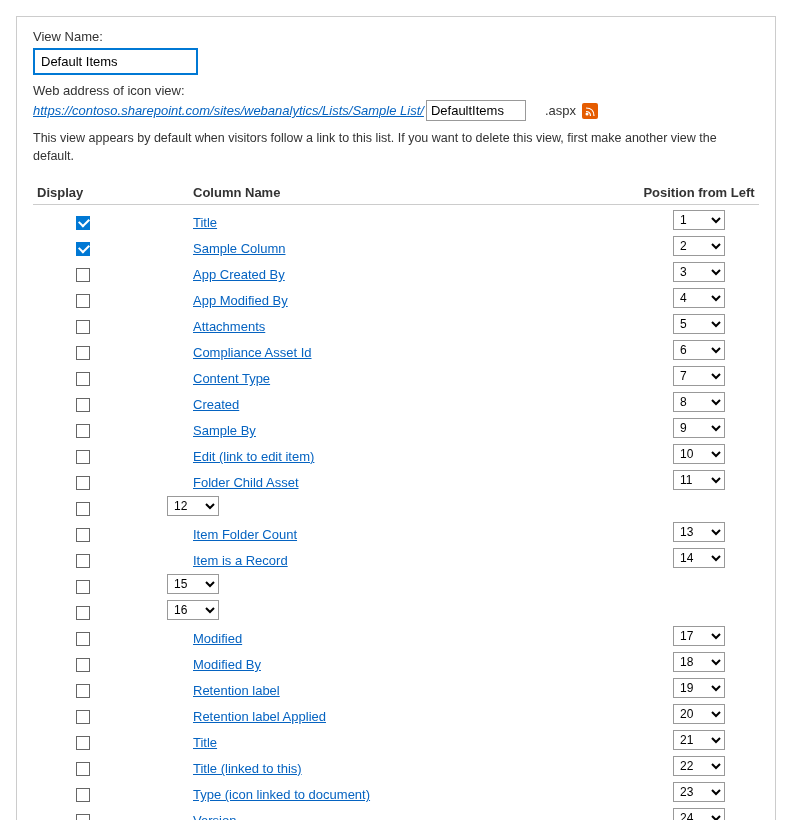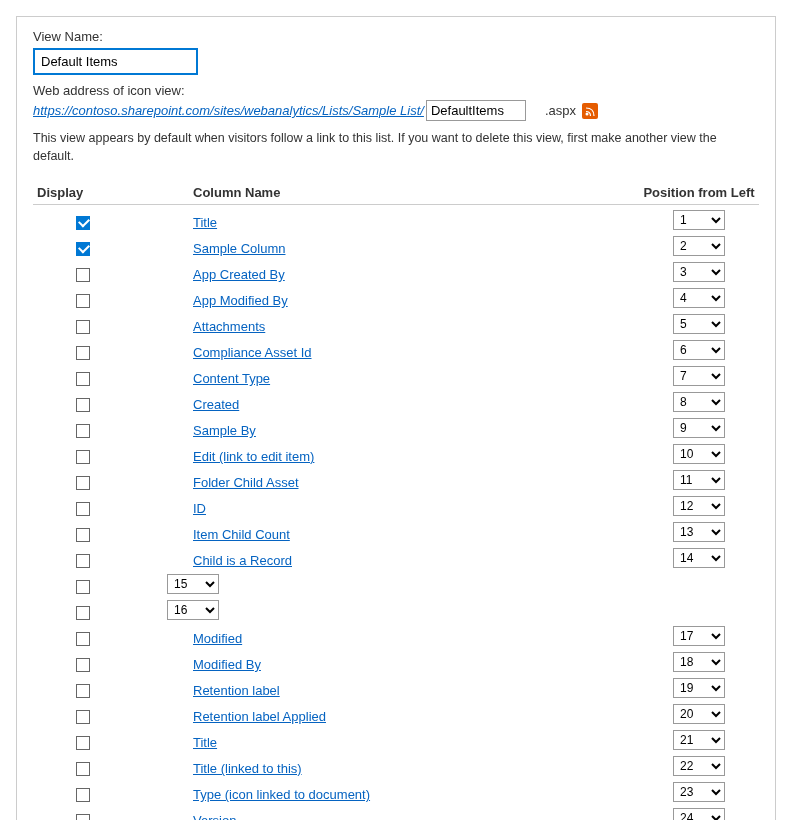--- a/index.html
+++ b/index.html
@@ -291,39 +291,38 @@
           </div>
           <div class="cell-name">Folder Child Asset</div>
           <div class="cell-position">
             <select class="position-select"><option value="1">1</option><option value="2">2</option><option value="3">3</option><option value="4">4</option><option value="5">5</option><option value="6">6</option><option value="7">7</option><option value="8">8</option><option value="9">9</option><option value="10">10</option><option value="11" selected="">11</option><option value="12">12</option><option value="13">13</option><option value="14">14</option><option value="15">15</option><option value="16">16</option><option value="17">17</option><option value="18">18</option><option value="19">19</option><option value="20">20</option><option value="21">21</option><option value="22">22</option><option value="23">23</option><option value="24">24</option></select>
           </div>
         </div>
         <div class="list-row">
           <div class="cell-display">
             <span class="cell-checkbox" title="ID"></span>
           </div>
-          <div class="cell-name">ID</div>
           <div class="cell-position">
             <select class="position-select"><option value="1">1</option><option value="2">2</option><option value="3">3</option><option value="4">4</option><option value="5">5</option><option value="6">6</option><option value="7">7</option><option value="8">8</option><option value="9">9</option><option value="10">10</option><option value="11">11</option><option value="12" selected="">12</option><option value="13">13</option><option value="14">14</option><option value="15">15</option><option value="16">16</option><option value="17">17</option><option value="18">18</option><option value="19">19</option><option value="20">20</option><option value="21">21</option><option value="22">22</option><option value="23">23</option><option value="24">24</option></select>
           </div>
         </div>
         <div class="list-row">
           <div class="cell-display">
             <span class="cell-checkbox" title="Item Child Count"></span>
           </div>
-          <div class="cell-name">Item Child Count</div>
+          <div class="cell-name">Item Folder Count</div>
           <div class="cell-position">
             <select class="position-select"><option value="1">1</option><option value="2">2</option><option value="3">3</option><option value="4">4</option><option value="5">5</option><option value="6">6</option><option value="7">7</option><option value="8">8</option><option value="9">9</option><option value="10">10</option><option value="11">11</option><option value="12">12</option><option value="13" selected="">13</option><option value="14">14</option><option value="15">15</option><option value="16">16</option><option value="17">17</option><option value="18">18</option><option value="19">19</option><option value="20">20</option><option value="21">21</option><option value="22">22</option><option value="23">23</option><option value="24">24</option></select>
           </div>
         </div>
         <div class="list-row">
           <div class="cell-display">
             <span class="cell-checkbox" title="Item is a Record"></span>
           </div>
-          <div class="cell-name">Child is a Record</div>
+          <div class="cell-name">Item is a Record</div>
           <div class="cell-position">
             <select class="position-select"><option value="1">1</option><option value="2">2</option><option value="3">3</option><option value="4">4</option><option value="5">5</option><option value="6">6</option><option value="7">7</option><option value="8">8</option><option value="9">9</option><option value="10">10</option><option value="11">11</option><option value="12">12</option><option value="13">13</option><option value="14" selected="">14</option><option value="15">15</option><option value="16">16</option><option value="17">17</option><option value="18">18</option><option value="19">19</option><option value="20">20</option><option value="21">21</option><option value="22">22</option><option value="23">23</option><option value="24">24</option></select>
           </div>
         </div>
         <div class="list-row">
           <div class="cell-display">
             <span class="cell-checkbox" title="Label applied by"></span>
           </div>
           <div class="cell-position">
             <select class="position-select"><option value="1">1</option><option value="2">2</option><option value="3">3</option><option value="4">4</option><option value="5">5</option><option value="6">6</option><option value="7">7</option><option value="8">8</option><option value="9">9</option><option value="10">10</option><option value="11">11</option><option value="12">12</option><option value="13">13</option><option value="14">14</option><option value="15" selected="">15</option><option value="16">16</option><option value="17">17</option><option value="18">18</option><option value="19">19</option><option value="20">20</option><option value="21">21</option><option value="22">22</option><option value="23">23</option><option value="24">24</option></select>

